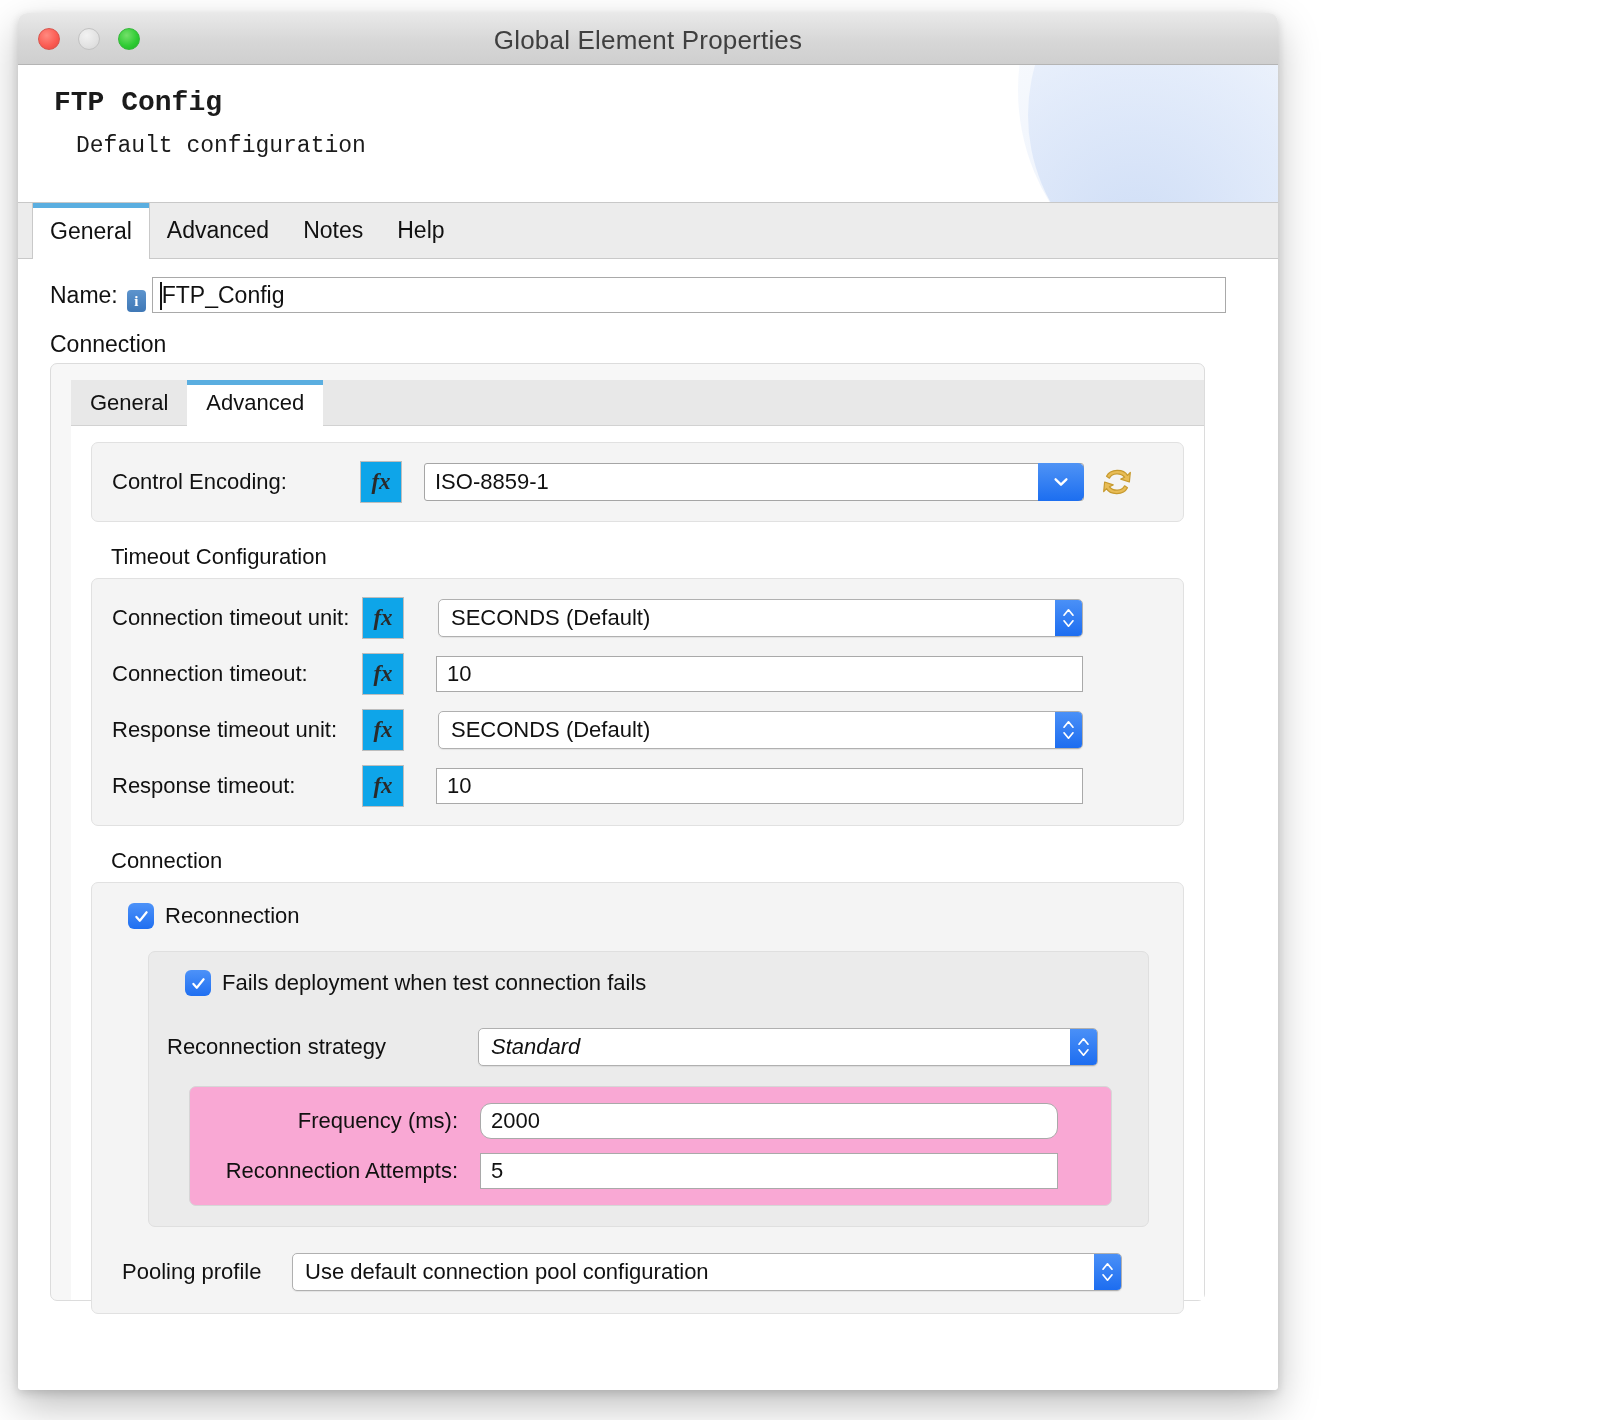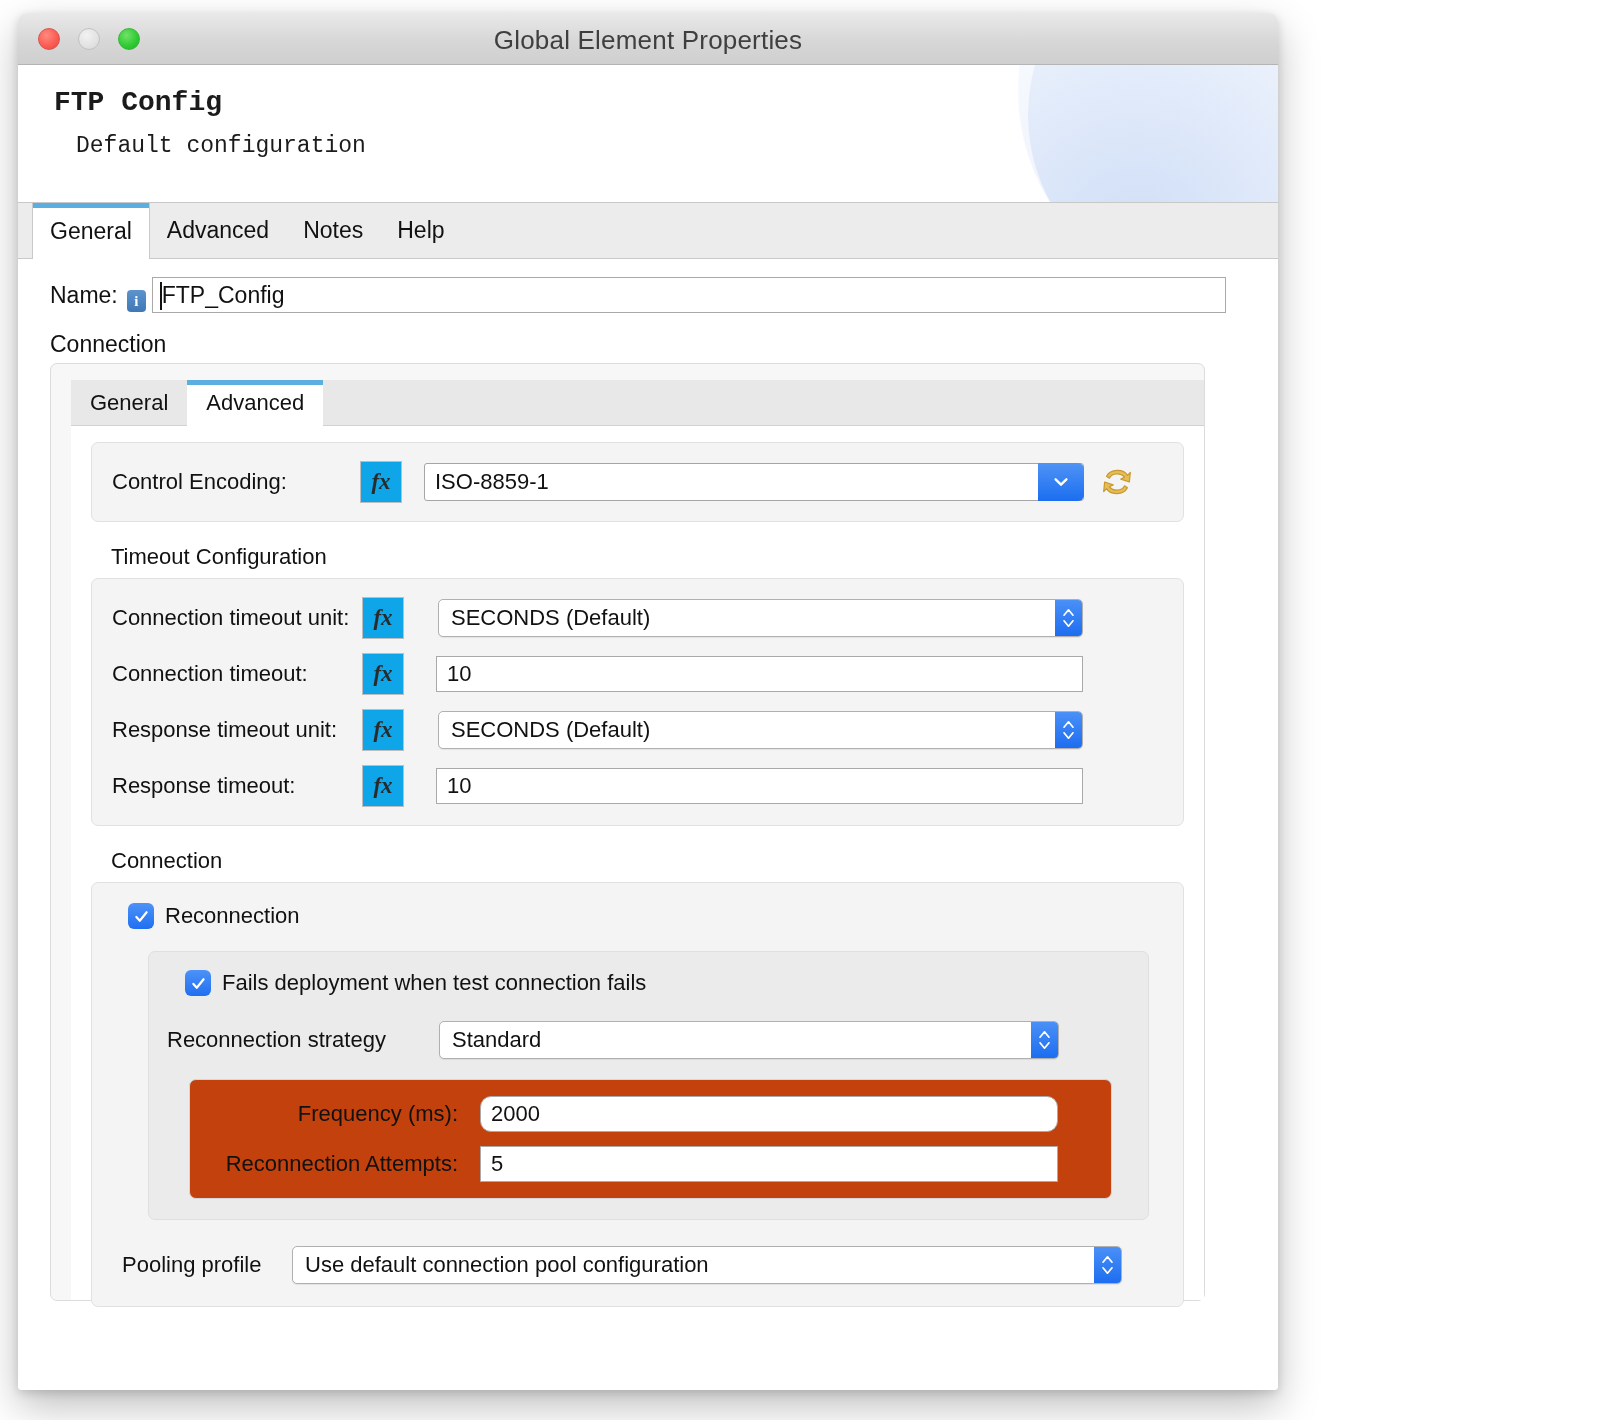--- a/index.html
+++ b/index.html
@@ -447,36 +447,36 @@
 
               <div class="cbrow" style="margin-left:18px;">
                 <span class="cbox">
                   <svg viewBox="0 0 20 20" aria-hidden="true">
                       <path d="M4 10.5 L8 15 L16 5" fill="none" stroke="#fff" stroke-width="2.6" stroke-linecap="round" stroke-linejoin="round"></path>
                     </svg>
                 </span>
                 <span class="cblabel">Fails deployment when test connection fails</span>
               </div>
 
-              <div class="frow" style="margin-top:25px;">
+              <div class="frow" style="margin-top:32px;gap:39px;">
                 <span class="flabel" style="width:272px">Reconnection strategy</span>
-                <div class="combo-step" style="width:620px;">
+                <div class="combo-step" style="width:620px;font-style:italic;">
                   <span>Standard</span>
                   <span class="btn">
                     <svg class="updn" viewBox="0 0 14 10">
                         <path d="M2 8 L7 2 L12 8" fill="none" stroke="#fff" stroke-width="1.9" stroke-linecap="round" stroke-linejoin="round"></path>
                       </svg>
                     <svg class="updn" viewBox="0 0 14 10">
                         <path d="M2 2 L7 8 L12 2" fill="none" stroke="#fff" stroke-width="1.9" stroke-linecap="round" stroke-linejoin="round"></path>
                       </svg>
                   </span>
                 </div>
               </div>
 
-              <div class="card" style="margin:20px 18px 0 22px; background:#c2410c; border-color:#d6d6d6; padding:16px 18px;">
+              <div class="card" style="margin:20px 18px 0 22px; background:#f9a8d4; border-color:#d6d6d6; padding:16px 18px;">
                 <div class="frow">
                   <span class="flabel" style="width:272px; text-align:right; padding-right:22px;">Frequency (ms):</span>
                   <div class="txtfield" style="width:578px;border-radius:11px;">
                     <span>2000</span>
                   </div>
                 </div>
                 <div class="frow" style="">
                   <span class="flabel" style="width:272px; text-align:right; padding-right:22px;">Reconnection Attempts:</span>
                   <div class="txtfield" style="width:578px;">
                     <span>5</span>

